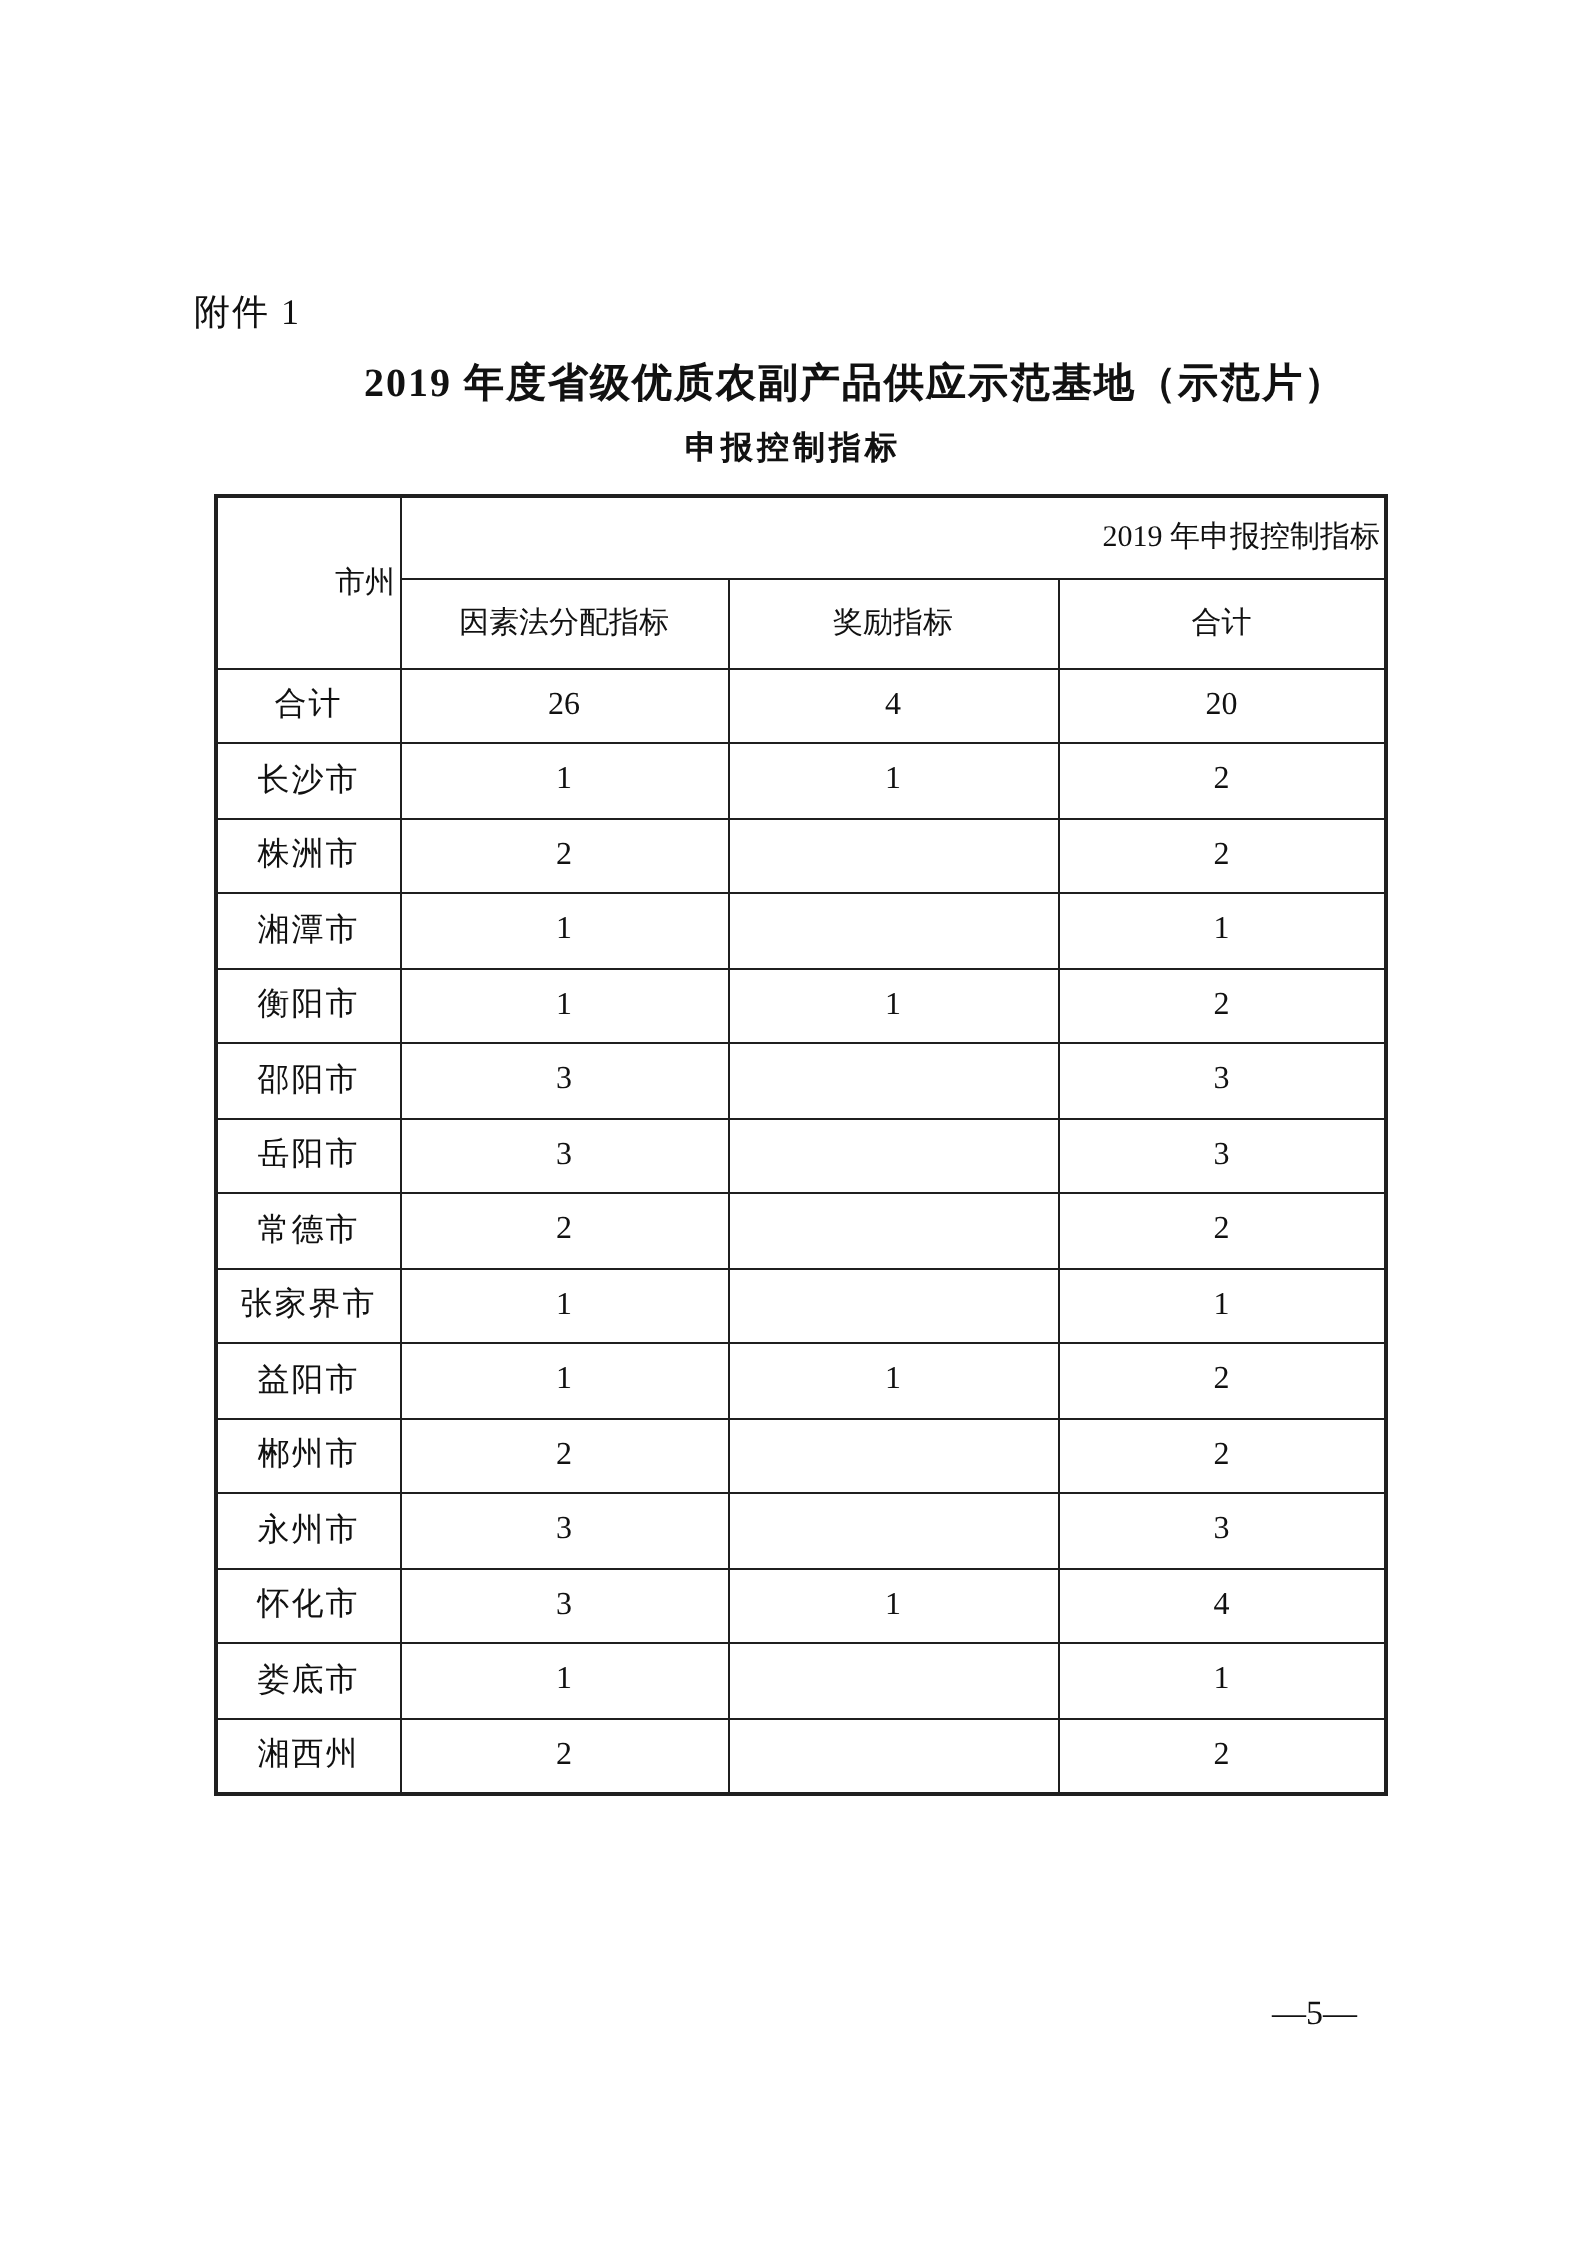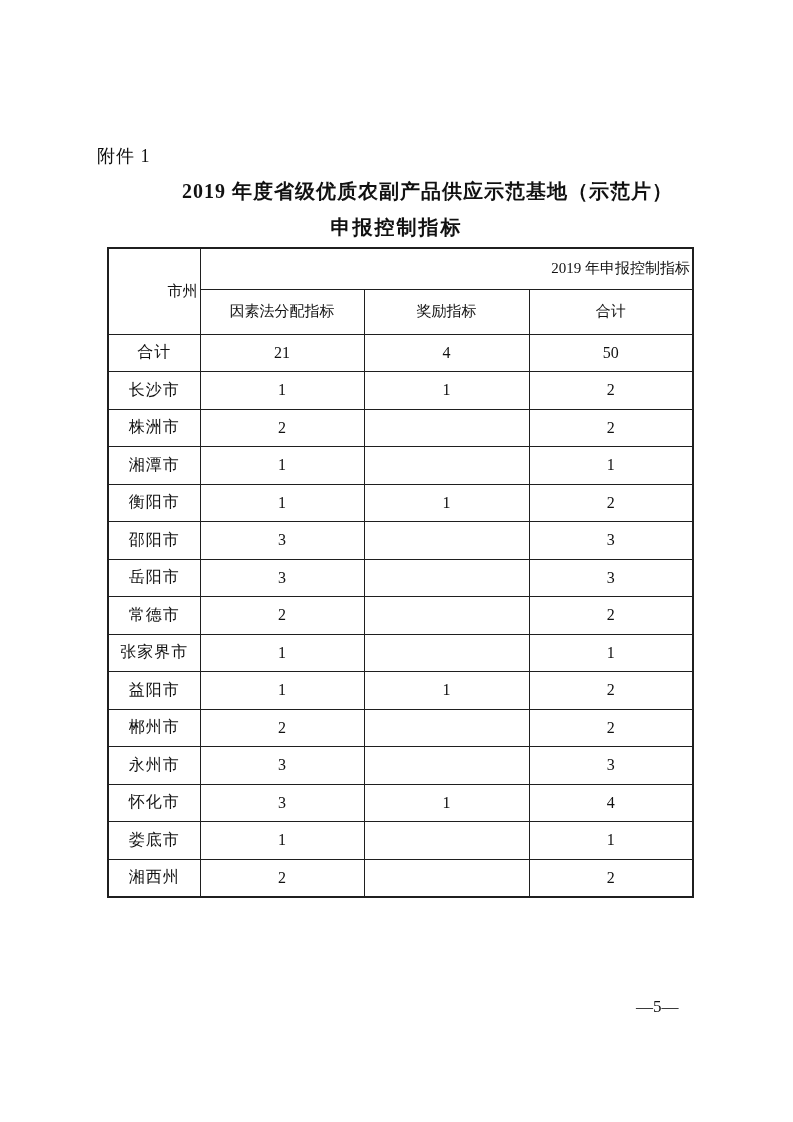--- a/index.html
+++ b/index.html
@@ -35,21 +35,21 @@
     letter-spacing: 1px;
     margin-left: 31px;
   }
 
   .title-line2 {
     position: absolute;
     top: 214px;
     left: 0;
     width: 100%;
     text-align: center;
-    font-size: 20px;
+    font-size: 16px;
     font-weight: bold;
     letter-spacing: 2px;
   }
 
   table.quota-table {
     position: absolute;
     left: 107px;
     top: 247px;
     width: 585px;
     border-collapse: collapse;
@@ -109,23 +109,23 @@
       </tr>
       <tr class="sub-row">
         <th>因素法分配指标</th>
         <th>奖励指标</th>
         <th>合计</th>
       </tr>
     </thead>
     <tbody id="table-body">
   <tr>
     <td class="region-cell">合计</td>
-    <td class="factor-cell">21</td>
+    <td class="factor-cell">26</td>
     <td class="award-cell">4</td>
-    <td class="total-cell">50</td>
+    <td class="total-cell">20</td>
   </tr>
 
   <tr>
     <td class="region-cell">长沙市</td>
     <td class="factor-cell">1</td>
     <td class="award-cell">1</td>
     <td class="total-cell">2</td>
   </tr>
 
   <tr>

